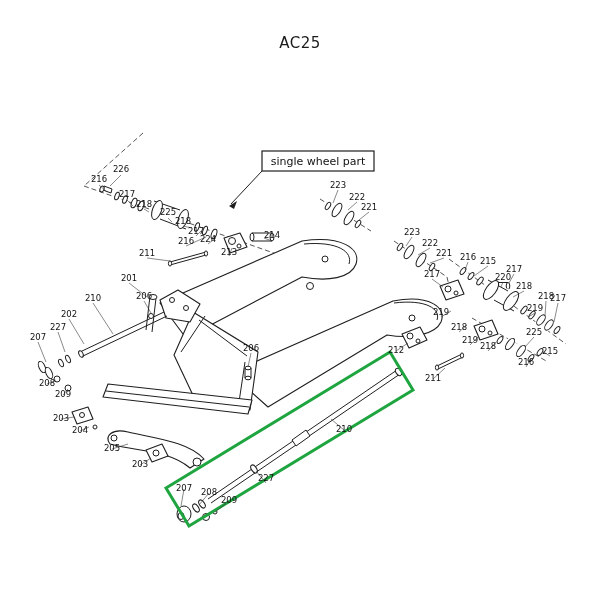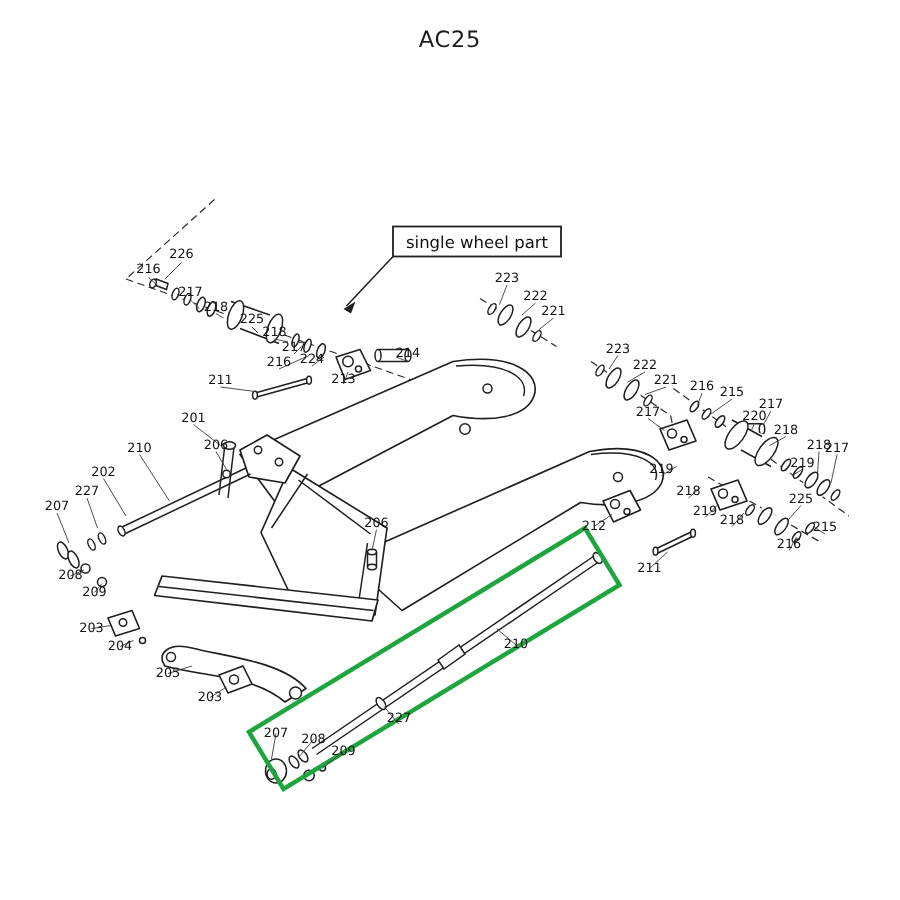--- a/index.html
+++ b/index.html
@@ -1,18 +1,18 @@
 <!DOCTYPE html>
 <html><head>
 <meta charset="utf-8">
 <style>
   html,body{margin:0;padding:0;background:#ffffff;width:600px;height:600px;overflow:hidden;
     font-family:"DejaVu Sans","Liberation Sans",sans-serif;}
   .stage{position:relative;width:600px;height:600px;background:#fff;}
-  .title{position:absolute;top:17px;left:0;width:100%;text-align:center;
+  .title{position:absolute;top:34px;left:0;width:100%;text-align:center;
     font-size:15px;color:#1b1b1b;letter-spacing:.5px;}
   svg{position:absolute;top:0;left:0;}
   .outline{fill:#ffffff;stroke:#1f1f1f;stroke-width:1.1;stroke-linejoin:round;}
   .thin{fill:none;stroke:#1f1f1f;stroke-width:1;}
   .part{fill:#ffffff;stroke:#1f1f1f;stroke-width:1;}
   .dash{fill:none;stroke:#2a2a2a;stroke-width:.8;stroke-dasharray:5 3;}
   .leader{fill:none;stroke:#3a3a3a;stroke-width:.6;}
   .lbl{font-size:8.5px;fill:#111;text-anchor:middle;}
   .callout-text{font-size:11px;fill:#111;text-anchor:middle;}
 </style>

